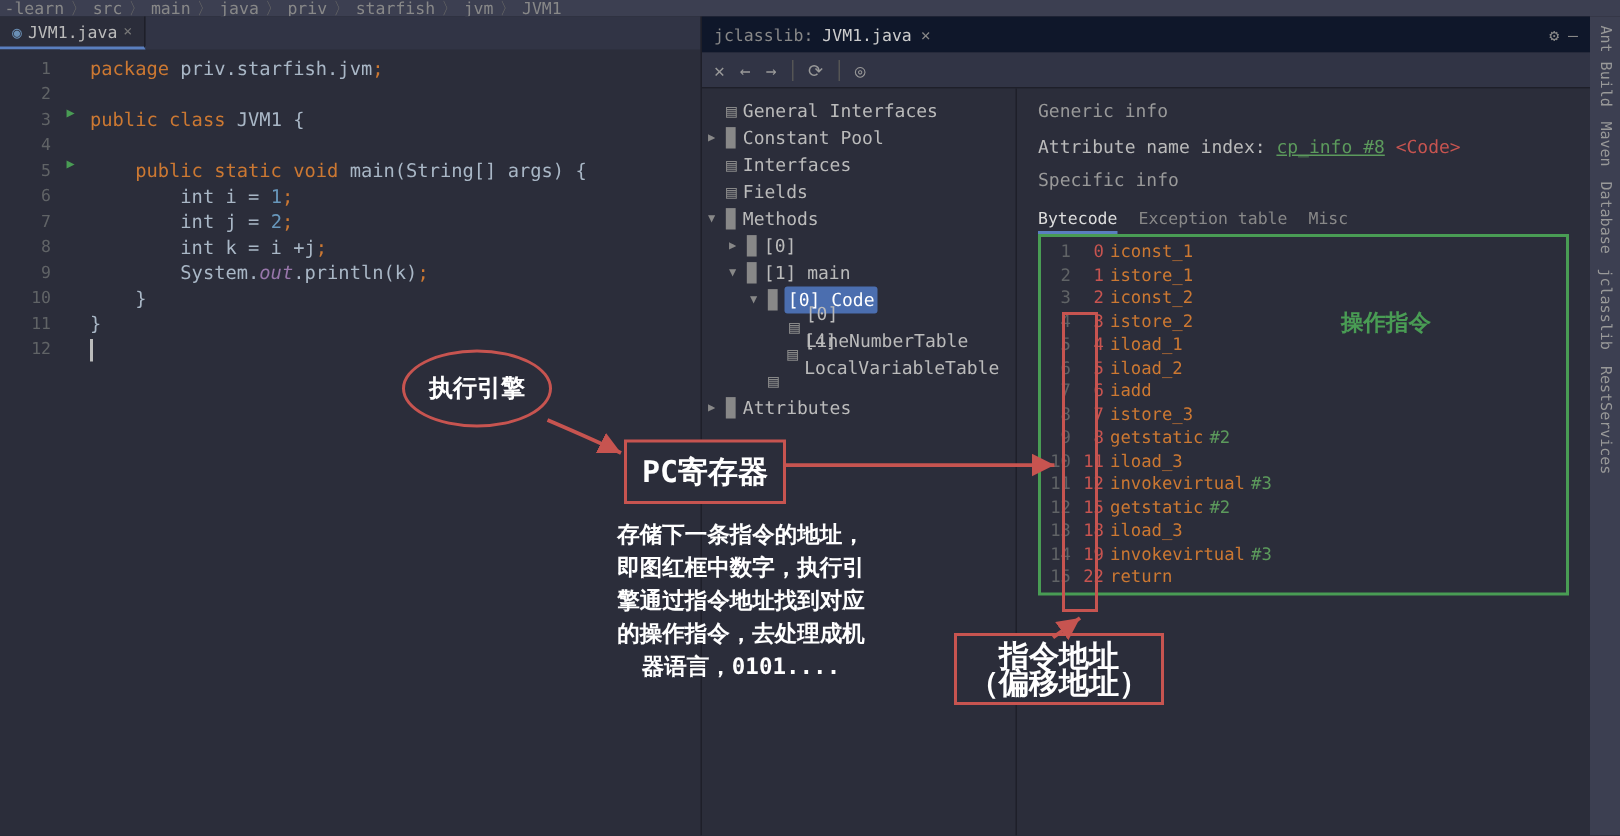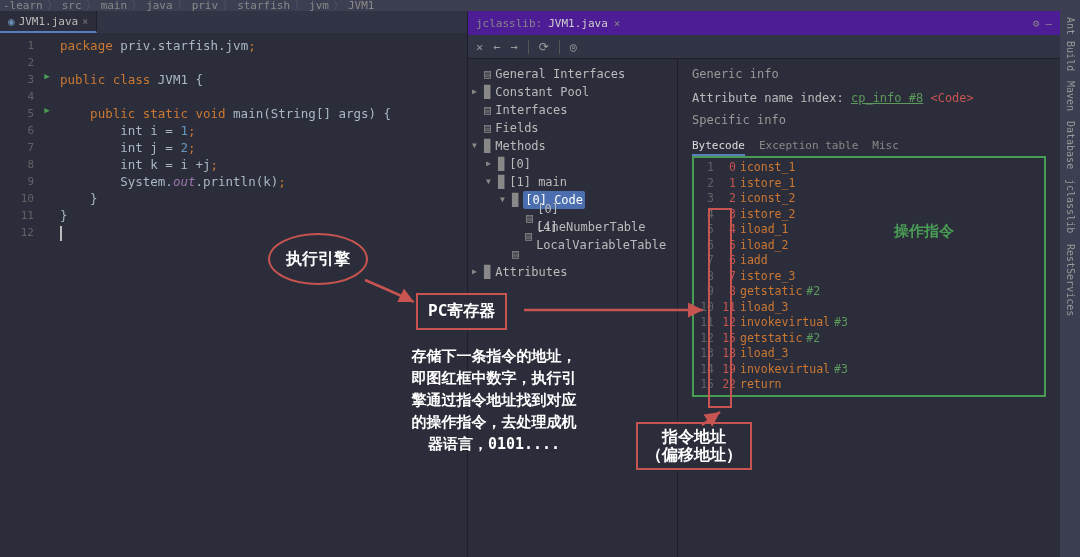--- a/index.html
+++ b/index.html
@@ -44,21 +44,21 @@
 .kw { color: #cc7832; }
 .num { color: #6897bb; }
 .fld { color: #9876aa; font-style: italic; }
 .cls { color: #a9b7c6; }
 .pun { color: #cc7832; }
 .cursor { border-left: 2px solid #bbb; height: 15px; display: inline-block; vertical-align: middle; }
 
 .right-pane { flex: 1; display: flex; background: #2b2d3a; border-left: 1px solid #1e1f29; }
 .inspector { flex: 1; display: flex; flex-direction: column; }
 .insp-tabbar {
-  height: 24px; background: #4c1d95; display: flex; align-items: center;
+  height: 24px; background: #0f172a; display: flex; align-items: center;
   padding: 0 8px; font-size: 11px; color: #bbb; gap: 6px; justify-content: flex-end;
 }
 .insp-tabbar .lbl { color: #888; }
 .insp-tabbar .fname { color: #ccc; }
 .insp-tabbar .spacer { flex: 1; }
 .insp-tabbar .icon { color: #888; cursor: pointer; }
 .insp-toolbar {
   height: 24px; background: #313445; display: flex; align-items: center;
   padding: 0 8px; gap: 10px; color: #999; border-bottom: 1px solid #1e1f29;
 }
@@ -89,21 +89,21 @@
   position: relative;
 }
 .bytecode-box .bc-row { display: flex; gap: 4px; white-space: pre; }
 .bc-ln { width: 18px; text-align: right; color: #606366; }
 .bc-addr-wrap { width: 18px; text-align: right; }
 .bc-addr { color: #c75450; }
 .bc-op { color: #cc7832; }
 .bc-ref { color: #5c9a5c; }
 .bc-cmt { color: #808080; }
 .bc-label {
-  position: absolute; right: 90px; top: 66px; color: #499c54;
+  position: absolute; right: 90px; top: 50px; color: #499c54;
   font-size: 15px; font-weight: bold;
 }
 .addr-box {
   position: absolute; left: 708px; top: 208px; width: 24px; height: 200px;
   border: 2px solid #c75450; pointer-events: none;
 }
 
 .side-tools {
   width: 20px; background: #3c3f51; display: flex; flex-direction: column;
   align-items: center; padding-top: 6px; gap: 10px; color: #888; font-size: 10px;
@@ -115,21 +115,21 @@
 
 
 .anno-ellipse {
   position: absolute; border: 2.5px solid #c75450; border-radius: 50%;
   display: flex; align-items: center; justify-content: center;
   color: #fff; font-size: 16px; font-weight: bold;
 }
 .anno-box {
   position: absolute; border: 2.5px solid #c75450; background: #2b2d3a;
   display: flex; align-items: center; justify-content: center;
-  color: #fff; font-size: 16px; font-weight: bold; padding: 6px 10px;
+  color: #fff; font-size: 20px; font-weight: bold; padding: 6px 10px;
 }
 .anno-text {
   position: absolute; color: #fff; font-size: 15px; line-height: 22px;
   text-align: center; font-weight: 700;
 }
 .arrow-svg { position: absolute; pointer-events: none; }
 </style>
 </head>
 <body>
 

